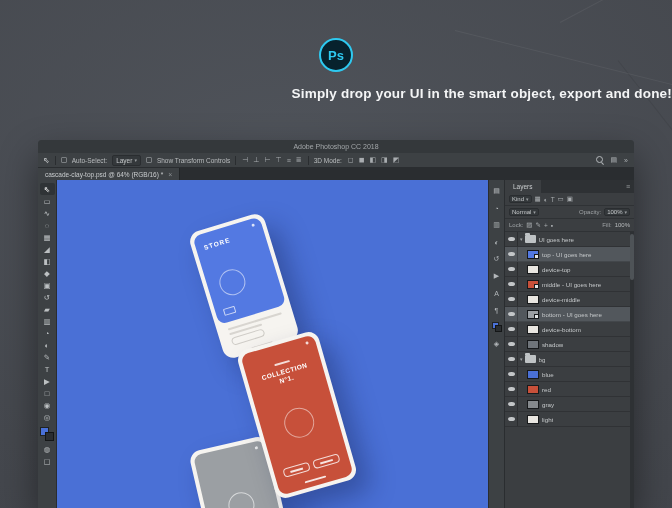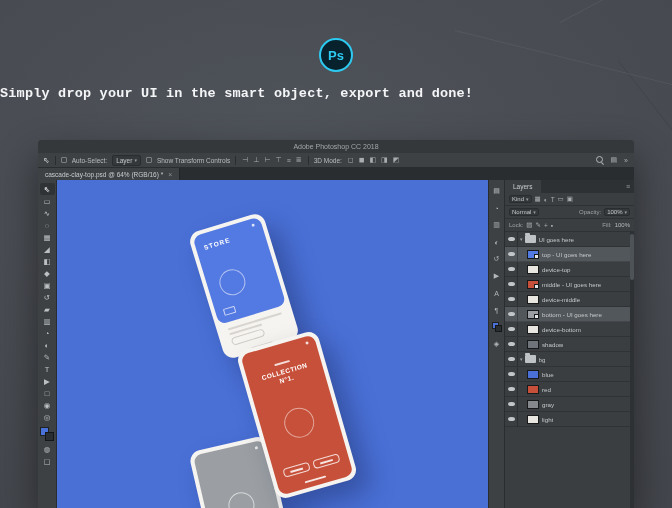--- a/index.html
+++ b/index.html
@@ -12,22 +12,22 @@
   .deco { position:absolute; height:1px; background:rgba(255,255,255,.06); transform-origin:left center; }
   .d1 { left:455px; top:30px; width:240px; transform:rotate(14deg); }
   .d2 { left:560px; top:22px; width:120px; transform:rotate(-28deg); }
   .d3 { left:618px; top:60px; width:150px; transform:rotate(52deg); background:rgba(0,0,0,.08); }
 
   #ps-logo { position:absolute; top:38px; left:50%; transform:translateX(-50%);
     width:34px; height:34px; border-radius:50%; background:#07222d; border:2px solid #2ec9f0;
     display:flex; align-items:center; justify-content:center; color:#2ec9f0;
     font-size:13px; font-weight:bold; }
 
-  #headline { position:absolute; top:86px; left:0; width:100%; text-align:left;
-    color:#f4f5f6; font-size:13.5px; font-weight:bold; letter-spacing:.2px;font-family:Liberation Mono, monospace; }
+  #headline { position:absolute; top:86px; left:0; width:100%; text-align:right;
+    color:#f4f5f6; font-size:13.5px; font-weight:bold; letter-spacing:.2px; }
 
   
   #pswin { position:absolute; left:38px; top:140px; width:596px; height:368px;
     background:#3d4144; border-radius:4px 4px 0 0; overflow:hidden;
     box-shadow:0 16px 38px rgba(0,0,0,.45); display:flex; flex-direction:column; }
 
   .titlebar { height:13px; background:#34383b; color:#a3a7aa; font-size:7px;
     line-height:13px; text-align:center; flex:none; }
 
   .optionsbar { height:15px; flex:none; background:#3d4144; border-bottom:1px solid #2a2d30;

